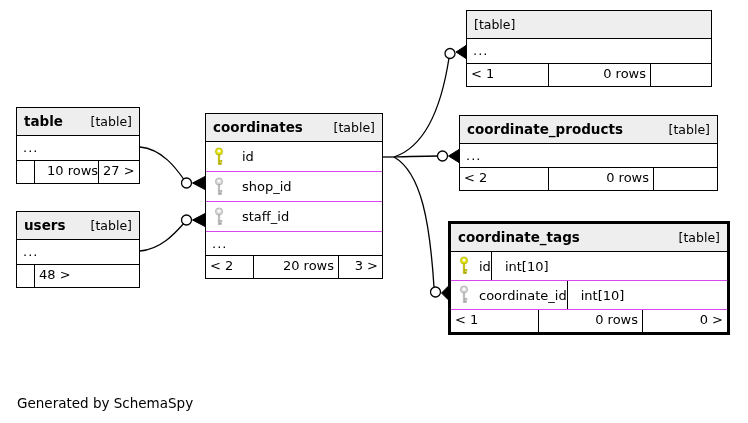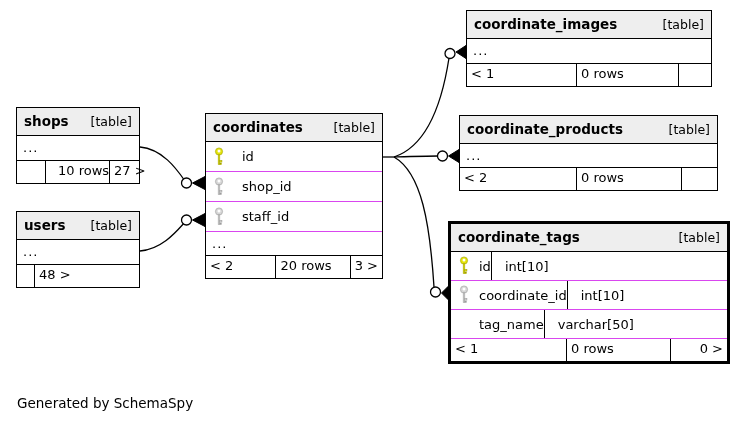--- a/index.html
+++ b/index.html
@@ -23,21 +23,21 @@
   .ki  { width:12px; display:inline-flex; align-items:center; }
   .ki svg { display:block; }
   .pk .kf { fill:#e4e40a; stroke:#a0a000; stroke-width:0.6; }
   .fk .kf { fill:#d6d6d6; stroke:#9c9c9c; stroke-width:0.6; }
   .cn  { white-space:nowrap; }
   .ct  { width:90px; align-self:stretch; display:flex; align-items:center;
          border-left:1px solid #000; padding-left:13px; white-space:nowrap; }
   .ftr { height:22px; line-height:20px; display:flex; }
   .ftr span { display:block; height:100%; padding:0 4px; white-space:nowrap; }
   .fc, .fr { border-left:1px solid #000; }
-  .fc  { text-align:left;margin-left:28px; }
+  .fc  { text-align:right; }
   .fr  { flex:1; }
 
   #t-shops  { left:16px;  top:107px; width:124px; }
   #t-users  { left:16px;  top:211px; width:124px; }
   #t-shops .fl,  #t-users .fl  { width:17px; padding:0; }
   #t-shops .fc,  #t-users .fc  { width:64px;padding-left:12px; }
 
   #t-coordinates { left:205px; top:113px; width:178px; }
   #t-coordinates .cn { margin-left:16px; }
   #t-coordinates .ell { height:24px; }
@@ -95,21 +95,21 @@
 
   <g>
     <path d="M394,157 C422,173 430,225 434,287"></path>
     <circle class="conn" cx="435.5" cy="292" r="5"></circle>
     <polygon class="arrow" points="441.5,293 448,286.5 448,299.5"></polygon>
   </g>
 </svg>
 
 <div class="tbl" id="t-shops">
   <div class="hdr">
-    <span class="nm">shops</span>
+    <span class="nm">table</span>
     <span class="bdg">[table]</span>
   </div>
   <div class="ell">...</div>
   <div class="ftr">
     <span class="fl"></span>
     <span class="fc">10 rows</span>
     <span class="fr">27 &gt;</span>
   </div>
 </div>
 
@@ -169,21 +169,20 @@
   <div class="ell">...</div>
   <div class="ftr">
     <span class="fl">&lt; 2</span>
     <span class="fc">20 rows</span>
     <span class="fr">3 &gt;</span>
   </div>
 </div>
 
 <div class="tbl" id="t-images">
   <div class="hdr">
-    <span class="nm">coordinate_images</span>
     <span class="bdg">[table]</span>
   </div>
   <div class="ell">...</div>
   <div class="ftr">
     <span class="fl">&lt; 1</span>
     <span class="fc">0 rows</span>
     <span class="fr"></span>
   </div>
 </div>
 
@@ -224,25 +223,20 @@
           <circle class="kf" cx="5" cy="4.5" r="3.6"></circle>
           <circle cx="5" cy="4" r="1.5" fill="#fff"></circle>
           <rect class="kf" x="4.2" y="7.8" width="1.6" height="9.6"></rect>
           <rect class="kf" x="5.7" y="13.6" width="2.2" height="1.5"></rect>
           <rect class="kf" x="5.7" y="16.2" width="1.7" height="1.4"></rect>
         </svg>
     </span>
     <span class="cn">coordinate_id</span>
     <span class="ct">int[10]</span>
   </div>
-  <div class="col">
-    <span class="ki"></span>
-    <span class="cn">tag_name</span>
-    <span class="ct">varchar[50]</span>
-  </div>
   <div class="ftr">
     <span class="fl">&lt; 1</span>
     <span class="fc">0 rows</span>
     <span class="fr">0 &gt;</span>
   </div>
 </div>
 
 <div class="note">Generated by SchemaSpy</div>
 
 </body></html>

